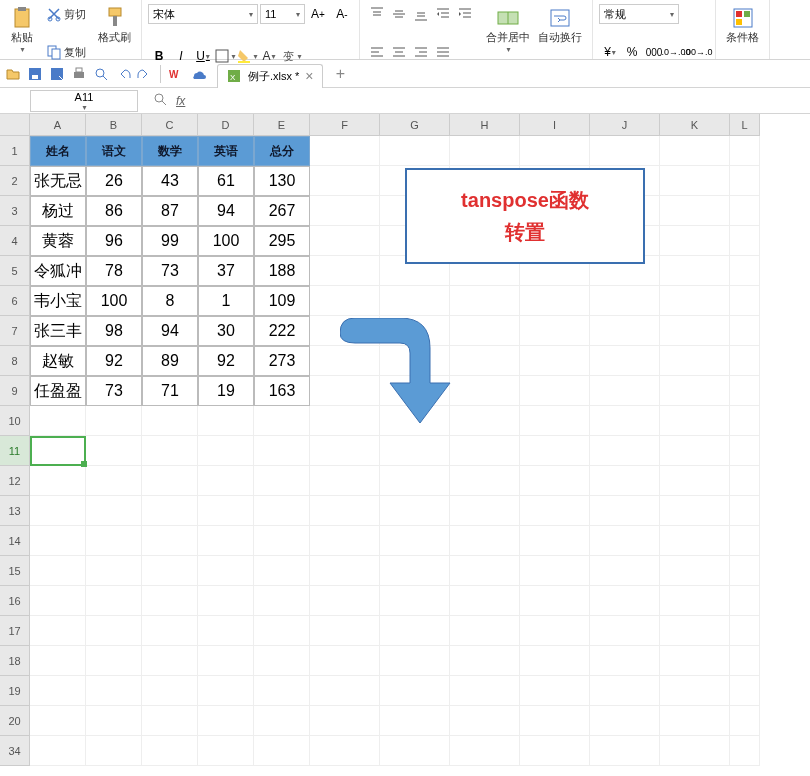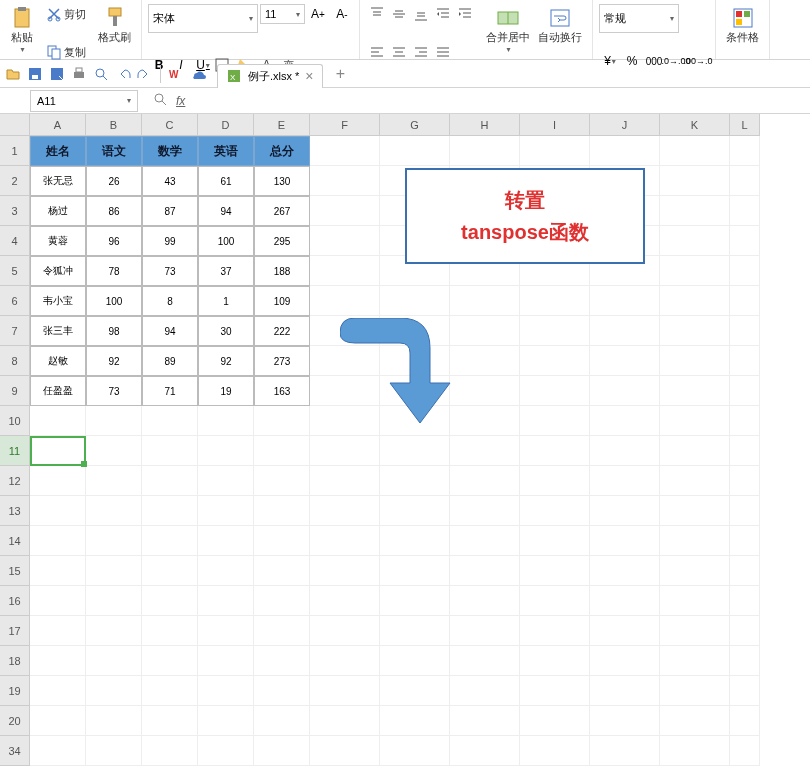--- a/index.html
+++ b/index.html
@@ -7,37 +7,37 @@
 
 
 .ribbon { height: 60px; background: #fff; border-bottom: 1px solid #d4d4d4; display: flex; }
 .ribbon-group { display: flex; align-items: flex-start; padding: 4px 6px; border-right: 1px solid #e5e5e5; }
 .rbtn { display: flex; flex-direction: column; align-items: center; justify-content: space-between; padding: 2px 4px; cursor: pointer; font-size: 11px; color: #333; }
 .rbtn-sm { display: flex; align-items: center; padding: 2px 4px; cursor: pointer; font-size: 11px; color: #333; gap: 2px; }
 .ico { width: 16px; height: 16px; display: inline-block; }
 .ico-lg { width: 24px; height: 24px; }
 .vcol { display: flex; flex-direction: column; gap: 18px; }
 .fontbox { display: flex; gap: 2px; margin-bottom: 4px; }
-.fontname { width: 110px; height: 29px; border: 1px solid #ccc; font-size: 11px; padding: 0 4px; display: flex; align-items: center; justify-content: space-between; background: #fff; }
+.fontname { width: 110px; height: 20px; border: 1px solid #ccc; font-size: 11px; padding: 0 4px; display: flex; align-items: center; justify-content: space-between; background: #fff; }
 .fontsize { width: 45px; height: 20px; border: 1px solid #ccc; font-size: 11px; padding: 0 4px; display: flex; align-items: center; justify-content: space-between; background: #fff; }
 .fmtrow { display: flex; gap: 0; }
 .fmtbtn { width: 22px; height: 20px; display: flex; align-items: center; justify-content: center; cursor: pointer; font-size: 12px; }
 .dd { font-size: 8px; color: #666; margin-left: 1px; }
 
 
 .qat { height: 28px; background: #fff; border-bottom: 1px solid #d4d4d4; display: flex; align-items: center; padding: 0 4px; gap: 4px; }
 .qbtn { width: 18px; height: 18px; display: flex; align-items: center; justify-content: center; cursor: pointer; }
 .qsep { width: 1px; height: 18px; background: #ccc; margin: 0 2px; }
 .doctab { display: flex; align-items: center; height: 24px; padding: 0 8px; border: 1px solid #ccc; border-bottom: none; background: #fff; margin-left: 6px; font-size: 11px; gap: 6px; position: relative; top: 2px; border-radius: 3px 3px 0 0; }
 .doctab .x { color: #888; cursor: pointer; font-size: 14px; }
 .addtab { width: 20px; text-align: center; color: #888; cursor: pointer; font-size: 16px; margin-left: 4px; }
 
 
 .fbar { height: 26px; border-bottom: 1px solid #d4d4d4; display: flex; align-items: center; }
-.namebox { width: 108px; height: 22px; border: 1px solid #ccc; margin: 0 6px 0 30px; display: flex; align-items: center; justify-content: space-between; padding: 0 6px; font-size: 11px; }
+.namebox { width: 108px; height: 22px; border: 1px solid #ccc; margin: 0 6px 0 30px; display: flex; align-items: center; justify-content: space-between; padding: 0 6px; font-size: 11px; flex-direction: column; }
 .fxrow { display: flex; align-items: center; gap: 8px; padding-left: 8px; }
 .fx { font-style: italic; color: #666; font-size: 12px; text-decoration: underline; }
 
 
 .grid { position: relative; }
 .colhdr { display: flex; height: 22px; }
 .corner { width: 30px; height: 22px; background: #e8e8e8; border-right: 1px solid #ccc; border-bottom: 1px solid #ccc; }
 .ch { height: 22px; background: #e8e8e8; border-right: 1px solid #ccc; border-bottom: 1px solid #ccc; text-align: center; font-size: 11px; color: #555; line-height: 22px; }
 .ch.wA { width: 56px; } .ch.wB { width: 56px; } .ch.wC { width: 56px; } .ch.wD { width: 56px; } .ch.wE { width: 56px; }
 .ch.wF { width: 70px; } .ch.wG { width: 70px; } .ch.wH { width: 70px; } .ch.wI { width: 70px; } .ch.wJ { width: 70px; } .ch.wK { width: 70px; } .ch.wL { width: 30px; }
@@ -46,21 +46,21 @@
 .rh { width: 30px; height: 30px; background: #e8e8e8; border-right: 1px solid #ccc; border-bottom: 1px solid #ccc; text-align: center; font-size: 11px; color: #555; line-height: 30px; }
 .cells { position: relative; }
 .cellrow { display: flex; height: 30px; }
 .cell { border-right: 1px solid #eee; border-bottom: 1px solid #eee; height: 30px; }
 .cA{width:56px}.cB{width:56px}.cC{width:56px}.cD{width:56px}.cE{width:56px}.cF{width:70px}.cG{width:70px}.cH{width:70px}.cI{width:70px}.cJ{width:70px}.cK{width:70px}.cL{width:30px}
 
 
 .datatable { position: absolute; left: 0; top: 0; }
 .dtrow { display: flex; height: 30px; }
 .dth { width: 56px; height: 30px; background: #5b9bd5; color: #0f172a; border: 1px solid #7ba7d0; display: flex; align-items: center; justify-content: center; font-size: 12px; font-weight: bold; }
-.dtd { width: 56px; height: 30px; border: 1px solid #bbb; display: flex; align-items: center; justify-content: center; font-size: 10px; background: #fff; }
+.dtd { width: 56px; height: 30px; border: 1px solid #bbb; display: flex; align-items: center; justify-content: center; font-size: 16px; background: #fff; }
 
 
 .active { position: absolute; border: 2px solid #4caf50; width: 56px; height: 30px; }
 .active::after { content:""; position:absolute; right:-3px; bottom:-3px; width:6px; height:6px; background:#4caf50; }
 
 
 .annot { position: absolute; border: 2px solid #3a6fb0; background: #fff; padding: 14px 20px; text-align: center; }
 .annot div { color: #e03030; font-size: 20px; font-weight: bold; line-height: 1.6; }
 
 
@@ -758,21 +758,21 @@
             <div class="dtd">19</div>
             <div class="dtd">163</div>
           </div>
         </div>
         <div class="active" style="left: 0px; top: 300px;"></div>
       </div>
   </div>
 </div>
 
 <div class="annot" style="left:405px; top:168px; width:240px;">
+  <div>tanspose函数</div>
   <div>转置</div>
-  <div>tanspose函数</div>
 </div>
 
 <div class="arrow" style="left:340px; top:318px;">
   <svg width="120" height="110" viewBox="0 0 120 110">
     <path d="M0 15 Q0 0 15 0 L60 0 Q90 0 90 30 L90 65 L110 65 L80 105 L50 65 L70 65 L70 35 Q70 25 60 25 L15 25 Q0 25 0 15 Z" fill="#5b9bd5" stroke="#3a6fb0" stroke-width="1"></path>
   </svg>
 </div>
 
 </body></html>

